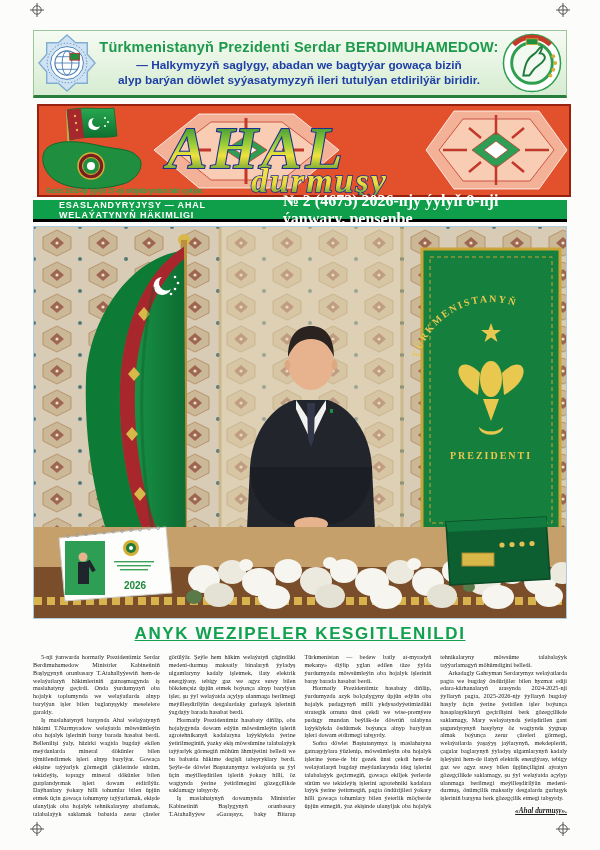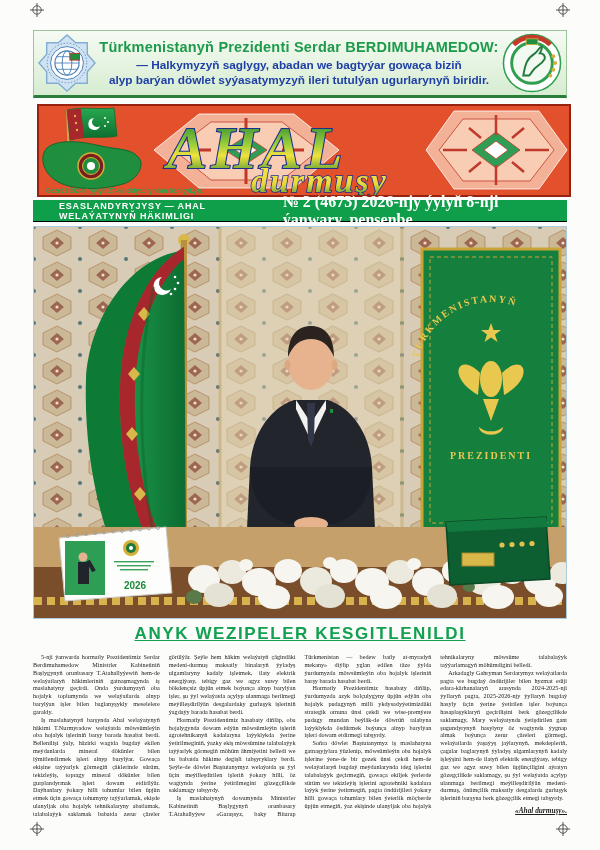--- a/index.html
+++ b/index.html
@@ -20,21 +20,21 @@
 
   
   .masthead{position:absolute;left:37px;top:104px;width:534px;height:93px;
      background:var(--masthead_red,#e2502c);border:2px solid #97220f;box-sizing:border-box;overflow:hidden;}
   .masthead svg{position:absolute;left:0;top:0;}
   .founded{position:absolute;left:7px;bottom:1px;font-size:6.3px;font-weight:bold;color:#27a44c;}
 
   
   .info-bar{position:absolute;left:33px;top:200px;width:534px;height:22px;
      background:var(--accent_green,#0f9e4a);color:#fff;display:flex;align-items:center;
-     justify-content:space-between;padding:0 10px 0 26px;box-sizing:border-box;border-bottom:1px solid #000000;}
+     justify-content:space-between;padding:0 10px 0 26px;box-sizing:border-box;border-bottom:3px solid #000000;}
   .ib-left{font-size:9px;font-weight:bold;letter-spacing:.8px;}
   .ib-right{font-family:"Liberation Serif",serif;font-weight:bold;font-size:16px;}
 
   
   .photo{position:absolute;left:33px;top:226px;width:534px;height:393px;
      border:1px solid #abccdf;box-sizing:border-box;background:#d8ccb6;}
 
   
   .headline{position:absolute;left:33px;top:624px;width:534px;text-align:center;margin:0;
      font-size:17px;font-weight:bold;letter-spacing:1.6px;color:var(--headline_green,#12a150);text-decoration:underline;}
@@ -75,21 +75,21 @@
       <circle cx="30" cy="30" r="12.5" fill="none" stroke="#4a7fb5" stroke-width="1.2"></circle>
       <ellipse cx="30" cy="30" rx="5" ry="12.5" fill="none" stroke="#4a7fb5" stroke-width="1"></ellipse>
       <path d="M17.5,30 h25 M19,23.5 h22 M19,36.5 h22" stroke="#4a7fb5" stroke-width="0.9" fill="none"></path>
       <rect x="33" y="20" width="10" height="7" fill="#1f8f3f" stroke="#b33" stroke-width="1"></rect>
       <circle cx="30" cy="30" r="20.5" fill="none" stroke="#3a66a8" stroke-width="0.7" stroke-dasharray="1.5 1.8"></circle>
     </svg>
     <div class="qb-center">
       <div class="qb-line1">Türkmenistanyň Prezidenti Serdar BERDIMUHAMEDOW:</div>
       <div class="qb-quote">
         <div>— Halkymyzyň saglygy, abadan we bagtyýar gowaça biziň</div>
-        <div>alyp barýan döwlet syýasatymyzyň ileri tutulýan ugurlarynyň biridir.</div>
+        <div>alyp barýan döwlet syýasatymyzyň ileri tutulýan etdirilýär biridir.</div>
       </div>
     </div>
     <svg width="60" height="62" viewBox="0 0 62 62">
       <circle cx="31" cy="31" r="29.5" fill="#fff" stroke="#2f9e4f" stroke-width="1.6"></circle>
       <path d="M12,12 A27,27 0 0 1 50,12" fill="none" stroke="#c43b2a" stroke-width="5"></path>
       <circle cx="31" cy="31" r="21" fill="#f2f9f1" stroke="#2f9e4f" stroke-width="3"></circle>
       <path d="M22,44 C24,32 26,26 34,21 C37,19 38,15 41,14 C42,17 40,19 39,21 C43,21 45,24 44,27 C41,33 34,34 31,40 C30,42 29,43 28,44 Z" fill="none" stroke="#1f7a3c" stroke-width="2"></path>
       <circle cx="53" cy="24" r="2" fill="#d4af37"></circle>
         <circle cx="55" cy="31" r="2" fill="#d4af37"></circle>
       <circle cx="53" cy="38" r="2" fill="#d4af37"></circle>

